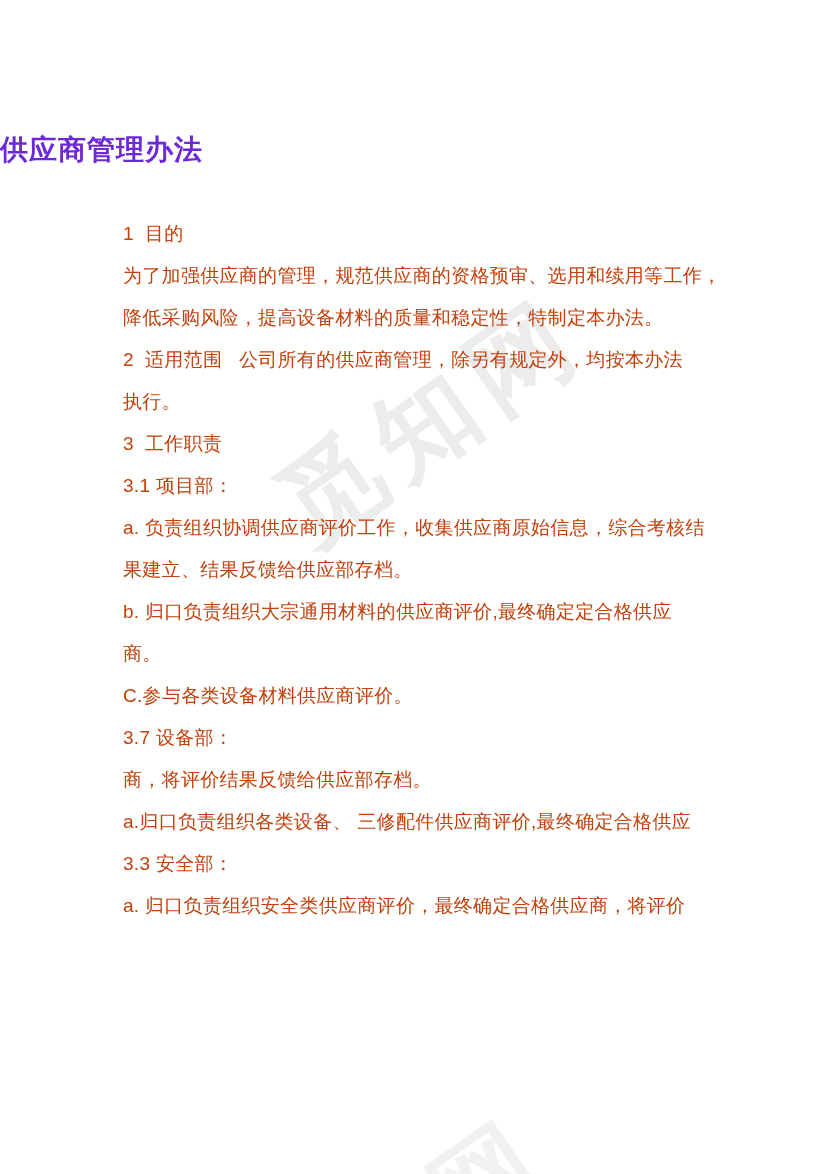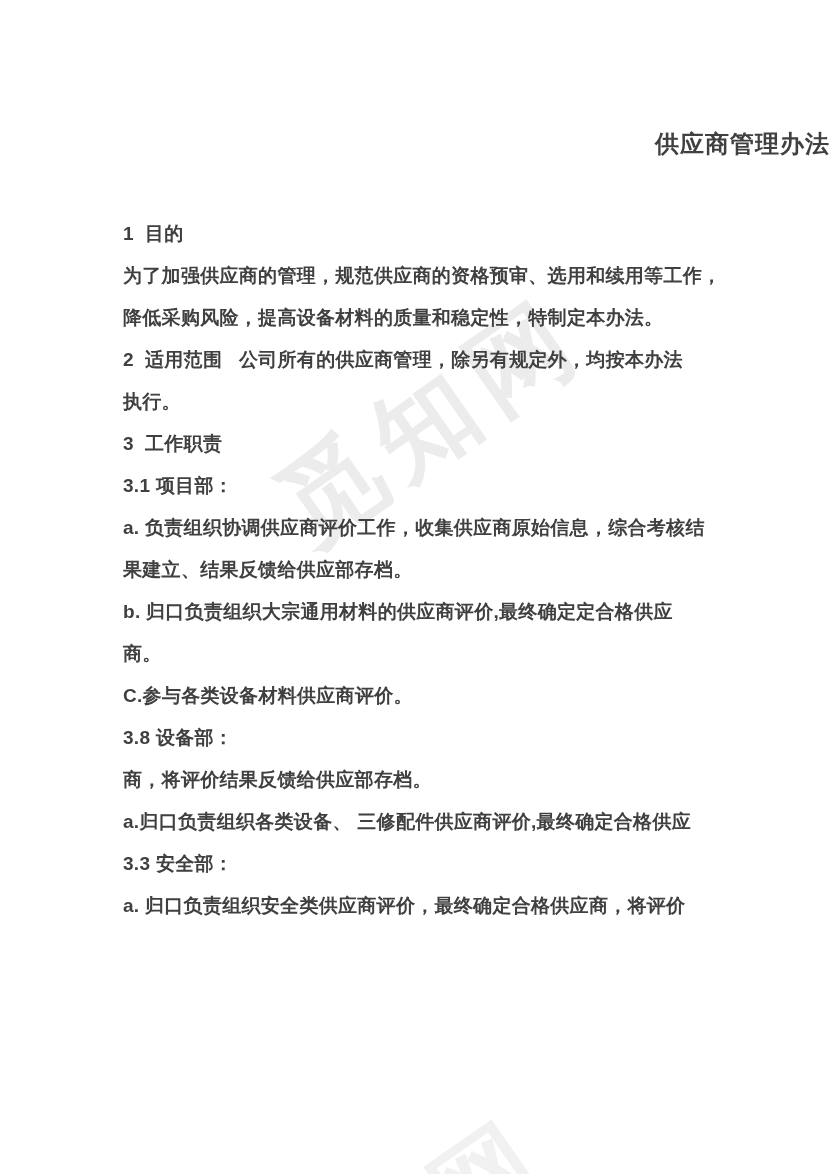--- a/index.html
+++ b/index.html
@@ -32,39 +32,39 @@
     pointer-events: none;
   }
   .wm-main { left: 432px; top: 422px; }
   .wm-bottom { left: 397px; top: 1242px; color: #f1f1f1; }
   .doc-title {
     position: absolute;
     z-index: 1;
     left: 0;
     right: 0;
     top: 112px;
-    text-align: right;
-    font-size: 24px;
+    text-align: left;
+    font-size: 28px;
     font-weight: 700;
-    color: #404040;
+    color: #6d28d9;
     letter-spacing: 1px;
   }
   .content {
     position: absolute;
     z-index: 1;
     left: 123px;
     top: 213px;
     width: 594px;
   }
   .line {
     height: 42px;
     line-height: 42px;
     font-size: 19px;
-    font-weight: 700;
-    color: #404040;
+    font-weight: 400;
+    color: #c2410c;
     white-space: pre;
     letter-spacing: 0.3px;
   }
 </style>
 </head>
 <body>
 
 <div class="page">
 
   <div class="watermark wm-main">觅知网</div>
@@ -78,20 +78,20 @@
     <div class="line">降低采购风险，提高设备材料的质量和稳定性，特制定本办法。</div>
     <div class="line">2  适用范围   公司所有的供应商管理，除另有规定外，均按本办法</div>
     <div class="line">执行。</div>
     <div class="line">3  工作职责</div>
     <div class="line">3.1 项目部：</div>
     <div class="line">a. 负责组织协调供应商评价工作，收集供应商原始信息，综合考核结</div>
     <div class="line">果建立、结果反馈给供应部存档。</div>
     <div class="line">b. 归口负责组织大宗通用材料的供应商评价,最终确定定合格供应</div>
     <div class="line">商。</div>
     <div class="line">C.参与各类设备材料供应商评价。</div>
-    <div class="line">3.8 设备部：</div>
+    <div class="line">3.7 设备部：</div>
     <div class="line">商，将评价结果反馈给供应部存档。</div>
     <div class="line">a.归口负责组织各类设备、 三修配件供应商评价,最终确定合格供应</div>
     <div class="line">3.3 安全部：</div>
     <div class="line">a. 归口负责组织安全类供应商评价，最终确定合格供应商，将评价</div>
   </div>
 
 </div>
 
 </body></html>

